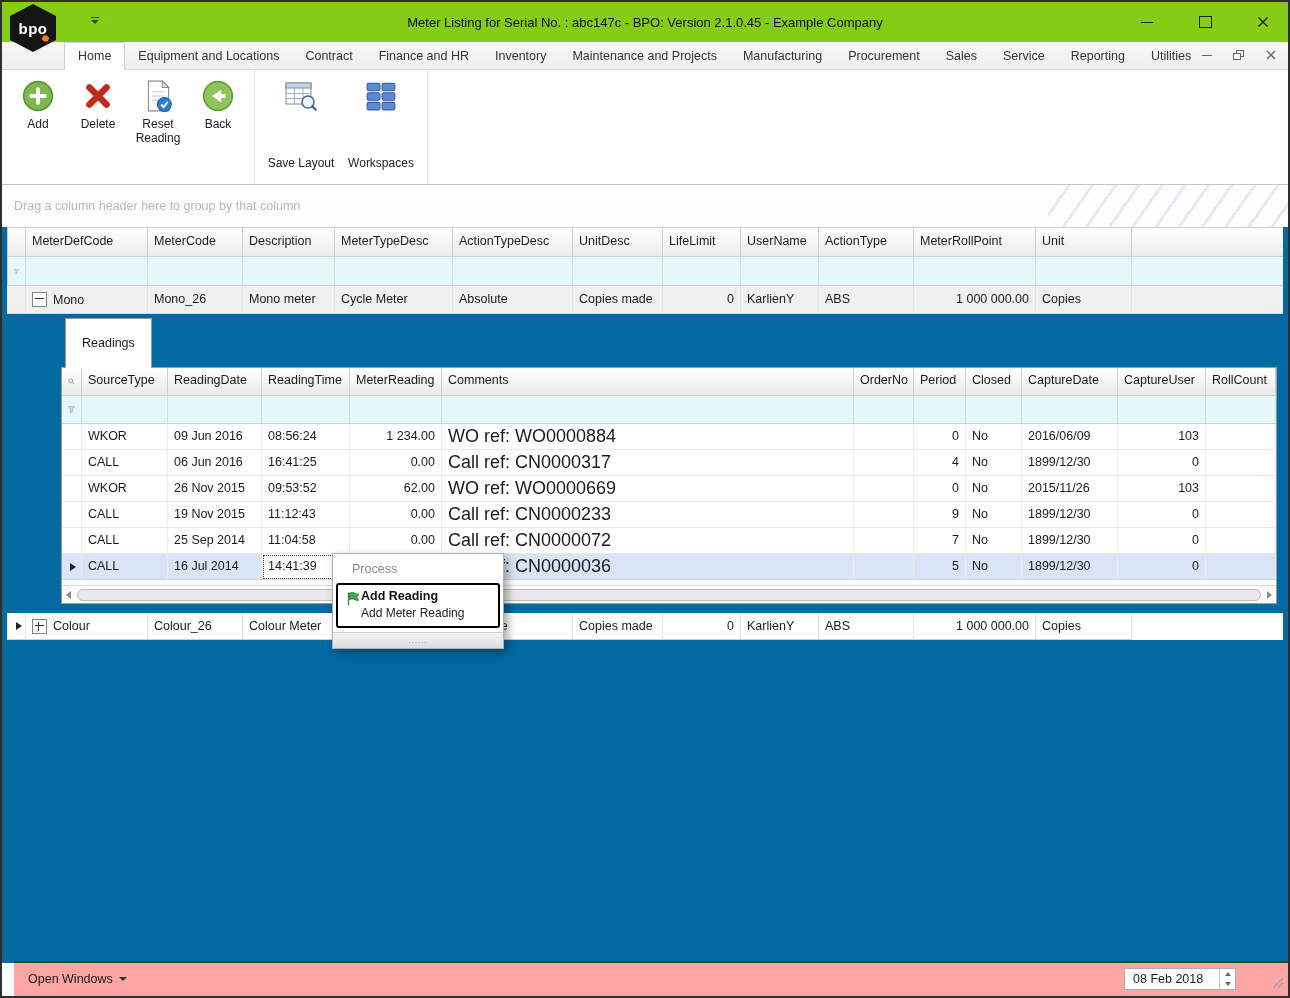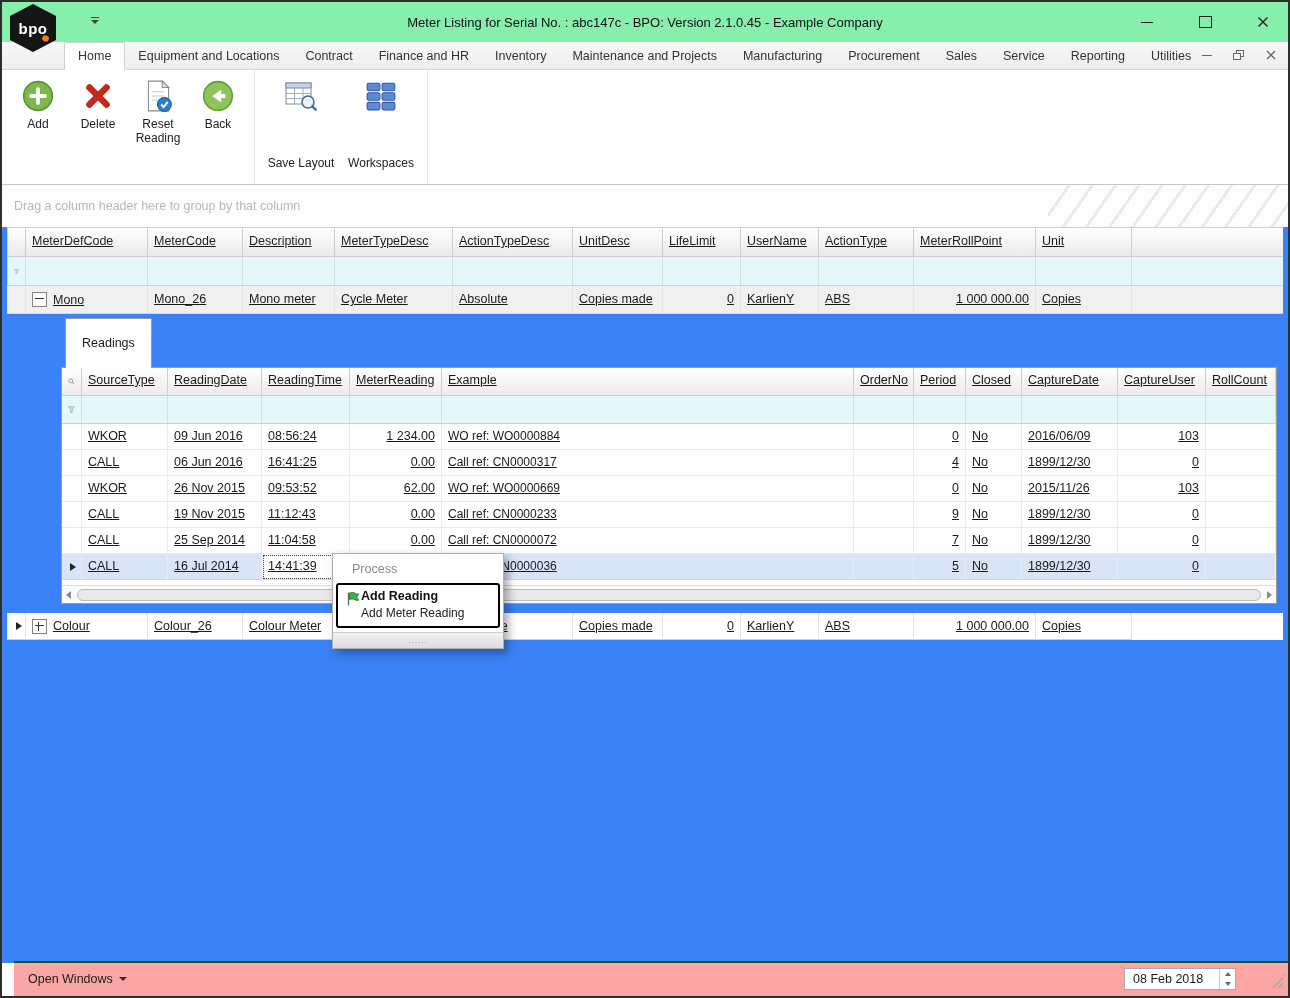--- a/index.html
+++ b/index.html
@@ -1,20 +1,20 @@
 <!DOCTYPE html>
 <html><head>
 <meta charset="utf-8">
 <style>
   html,body{margin:0;padding:0;background:#fff;}
   .window{position:relative;width:1290px;height:998px;background:#fff;border:2px solid #2e2e2e;
           box-sizing:border-box;font-family:"Liberation Sans",sans-serif;color:#1a1a1a;overflow:hidden;}
 
   
-  .titlebar{position:absolute;left:0;top:0;right:0;height:40px;background:#86efac;}
+  .titlebar{position:absolute;left:0;top:0;right:0;height:40px;background:#84cc16;}
   .title{position:absolute;left:0;right:0;top:13px;text-align:center;font-size:13px;color:#111;}
   .logo{position:absolute;left:6px;top:2px;width:50px;height:48px;background:#151515;z-index:6;
         clip-path:polygon(50% 0,96% 25%,96% 75%,50% 100%,4% 75%,4% 25%);
         display:flex;align-items:center;justify-content:center;}
   .logo-txt{color:#fff;font-weight:bold;font-size:15px;letter-spacing:.5px;}
   .logo-dot{position:absolute;right:9px;bottom:10px;width:7px;height:7px;background:#e98124;transform:rotate(18deg);
             clip-path:polygon(50% 0,100% 25%,100% 75%,50% 100%,0 75%,0 25%);}
   .qat{position:absolute;left:88px;top:15px;width:10px;}
   .qat .qbar{display:block;width:8px;height:1px;background:#444;margin:0 auto 2px;}
   .qat .qtri{display:block;margin:0 auto;width:0;height:0;border-left:4px solid transparent;border-right:4px solid transparent;border-top:4px solid #444;}
@@ -40,21 +40,21 @@
   .rbtn{width:60px;display:flex;flex-direction:column;align-items:center;padding-top:4px;font-size:12px;color:#222;text-align:center;cursor:default;}
   .rbtn.wide{width:80px;gap:39px;}
   .ricon{width:36px;height:36px;display:flex;align-items:center;justify-content:center;}
   .rlabel{line-height:1.2;margin-top:3px;white-space:normal;}
   .dropdown-caret{margin-top:3px;width:0;height:0;border-left:4px solid transparent;border-right:4px solid transparent;border-top:4px solid #444;}
   .rgroup-footer{height:21px;line-height:21px;text-align:center;color:#9b9a9d;font-size:12px;position:relative;}
   .launcher{position:absolute;right:4px;bottom:5px;width:9px;height:9px;}
   .ribbon-rest{flex:1;}
 
   
-  .gridarea{position:absolute;left:0;top:183px;right:0;bottom:33px;background:#3b82f6;overflow:hidden;text-decoration:underline;}
+  .gridarea{position:absolute;left:0;top:183px;right:0;bottom:33px;background:#0369a1;overflow:hidden;}
   .groupby{height:42px;position:relative;background:#fdfdfe;}
   .groupby .hint{position:absolute;left:12px;top:14px;color:#b9b6ba;font-size:12.5px;}
   .groupby::after{content:"";position:absolute;right:0;top:0;width:240px;height:100%;
     background:repeating-linear-gradient(125deg,transparent 0 16px,rgba(170,150,190,0.20) 16px 19px);}
 
   .gridtable{margin:0 5px;}
   .cell{flex:0 0 auto;box-sizing:border-box;padding:0 6px;overflow:hidden;white-space:nowrap;font-size:12.5px;}
   .num{text-align:right;}
   .cflex{display:flex;align-items:center;}
 
@@ -86,21 +86,21 @@
         background:#fff;position:relative;z-index:2;font-size:12.5px;top:1px;}
   .dgrid{border:1px solid #9b9b9b;background:#fff;position:relative;box-sizing:border-box;}
   .dc0{width:20px}.dc1{width:86px}.dc2{width:94px}.dc3{width:88px}.dc4{width:92px}.dc5{width:412px}
   .dc6{width:60px}.dc7{width:52px}.dc8{width:56px}.dc9{width:96px}.dc10{width:88px}.dc11{width:70px}
   .dhdr{display:flex;height:27px;background:linear-gradient(#ffffff,#ebeaec);border-bottom:1px solid #cfcfcf;}
   .dhdr .cell{border-right:1px solid #cfcfcf;line-height:25px;}
   .dfilter{display:flex;height:27px;background:#e4f7f9;border-bottom:1px solid #cfcfcf;}
   .dfilter .cell{border-right:1px solid #ccdfe2;line-height:26px;}
   .drow{display:flex;height:26px;background:#fff;}
   .drow .cell{line-height:25px;border-right:1px solid #ececee;border-bottom:1px solid #e7e6e8;}
-  .drow .comments{font-size:12px;}
+  .drow .comments{font-size:18px;}
   .drow.sel{background:#d9e5f7;}
   .drow.sel .cell{border-bottom-color:#c9d6ec;}
   .focus{outline:1px dotted #3c3c3c;outline-offset:-2px;background:#fff;}
   .dspacer{height:5px;}
   .hscroll{height:17px;position:relative;background:#fbfbfc;border-top:1px solid #dddddf;}
   .hs-thumb{position:absolute;left:15px;right:15px;top:3px;height:10px;background:#e9e8eb;border:1px solid #bdbcc0;border-radius:6px;}
   .hs-al{position:absolute;left:4px;top:5px;width:0;height:0;border-top:4px solid transparent;border-bottom:4px solid transparent;border-right:5px solid #8a8a8a;}
   .hs-ar{position:absolute;right:4px;top:5px;width:0;height:0;border-top:4px solid transparent;border-bottom:4px solid transparent;border-left:5px solid #8a8a8a;}
 
   
@@ -344,21 +344,21 @@
             <div class="cell dc0 cflex">
               <svg width="11" height="11" viewBox="0 0 11 11">
                   <circle cx="4.4" cy="4.4" r="3.2" fill="none" stroke="#888" stroke-width="1.2"></circle>
                   <path d="M6.8 6.8l3 3" stroke="#888" stroke-width="1.4"></path>
                 </svg>
             </div>
             <div class="cell dc1">SourceType</div>
             <div class="cell dc2">ReadingDate</div>
             <div class="cell dc3">ReadingTime</div>
             <div class="cell dc4">MeterReading</div>
-            <div class="cell dc5">Example</div>
+            <div class="cell dc5">Comments</div>
             <div class="cell dc6">OrderNo</div>
             <div class="cell dc7">Period</div>
             <div class="cell dc8">Closed</div>
             <div class="cell dc9">CaptureDate</div>
             <div class="cell dc10">CaptureUser</div>
             <div class="cell dc11">RollCount</div>
           </div>
 
           <div class="dfilter">
             <div class="cell dc0 cflex">

